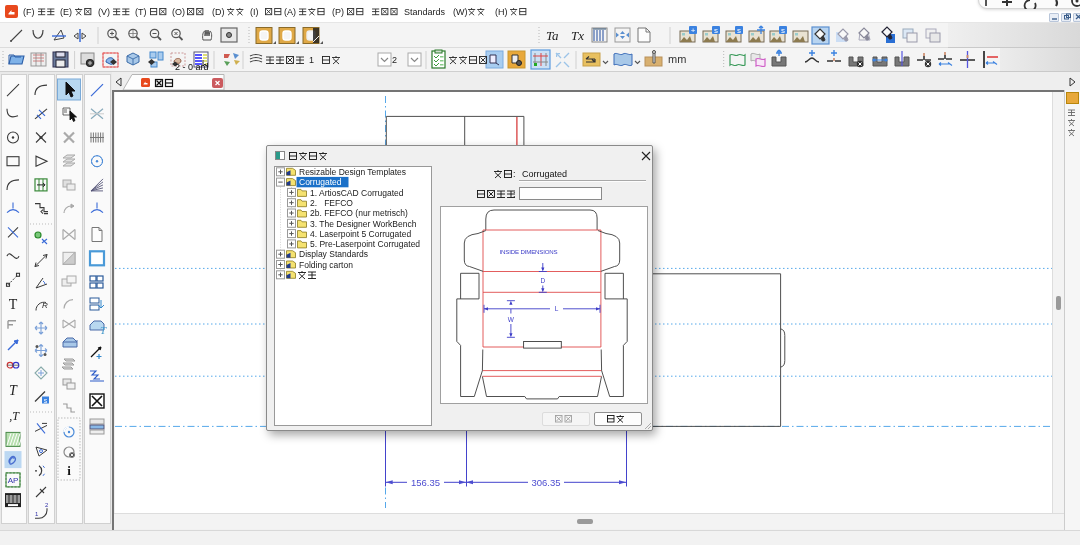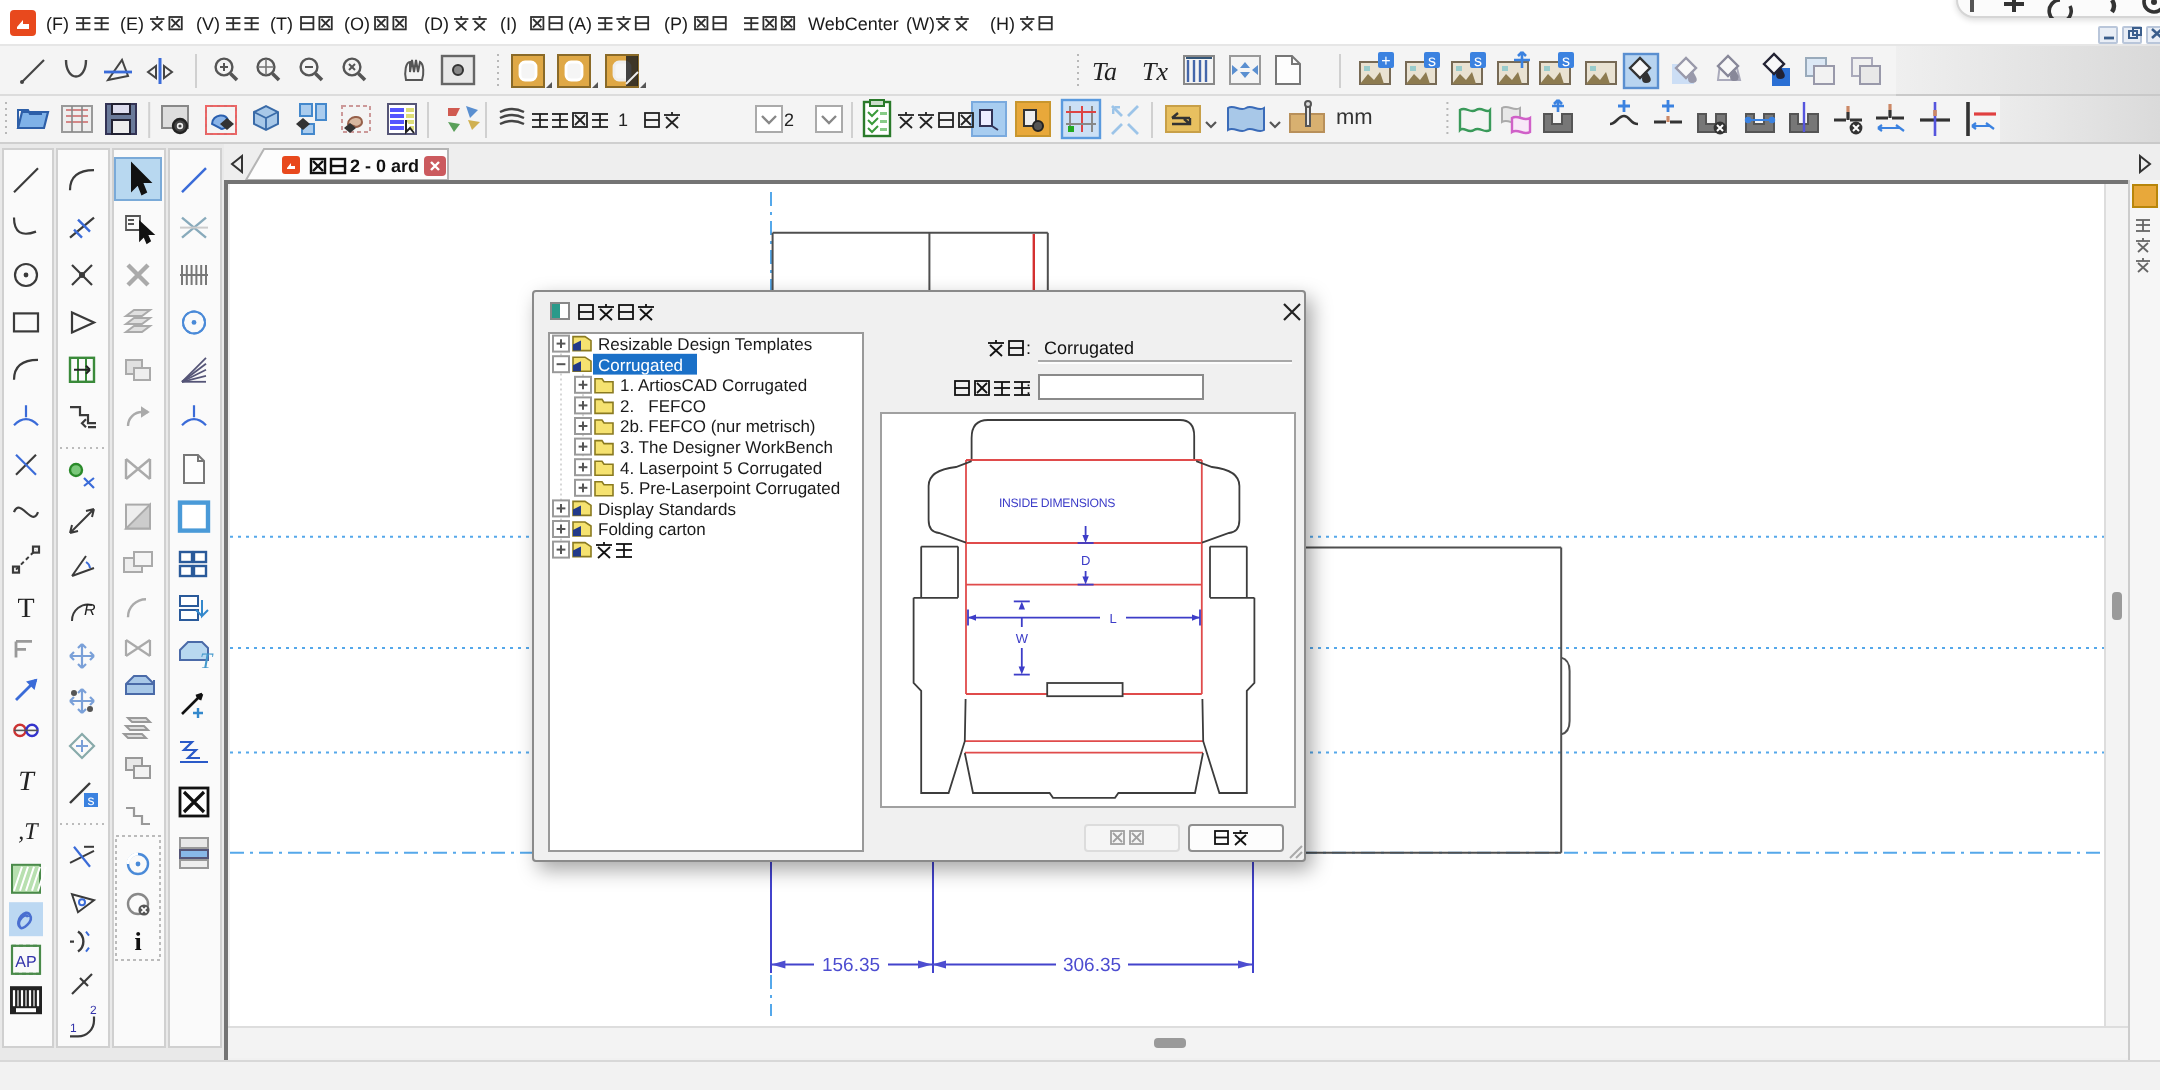--- a/index.html
+++ b/index.html
@@ -123,21 +123,21 @@
       <line x1="0" y1="3.0999999999999996" x2="7.199999999999999" y2="3.0999999999999996"></line>
       <line x1="3.5999999999999996" y1="-2.5999999999999996" x2="3.5999999999999996" y2="3.0999999999999996"></line>
       <rect x="9.7" y="-3.0999999999999996" width="6.199999999999999" height="6.199999999999999"></rect>
       <line x1="10.7" y1="-2.0999999999999996" x2="14.899999999999999" y2="2.0999999999999996"></line>
       <line x1="10.7" y1="2.0999999999999996" x2="14.899999999999999" y2="-2.0999999999999996"></line>
       <rect x="18.9" y="-3.0999999999999996" width="6.199999999999999" height="6.199999999999999"></rect>
       <line x1="19.9" y1="-2.0999999999999996" x2="24.099999999999998" y2="2.0999999999999996"></line>
       <line x1="19.9" y1="2.0999999999999996" x2="24.099999999999998" y2="-2.0999999999999996"></line>
     </g>
   </svg>
-<span class="abs" style="left:404px;top:7px;font-size:9px;color:#1a1a1a">WebCenter</span>
+<span class="abs" style="left:404px;top:7px;font-size:9px;color:#1a1a1a">Standards</span>
 <span class="abs" style="left:453px;top:7px;font-size:9px;color:#1a1a1a">(W)</span>
 <svg style="position:absolute;left:467.5px;top:6.9px;overflow:visible" width="17" height="9.2" viewBox="0 -4.6 17 9.2">
     <g stroke="#2f2f2f" stroke-width="0.9" fill="none">
       <line x1="0" y1="-2.0999999999999996" x2="7.199999999999999" y2="-2.0999999999999996"></line>
       <line x1="1" y1="3.5999999999999996" x2="6.199999999999999" y2="-1.0999999999999996"></line>
       <line x1="1" y1="-1.0999999999999996" x2="6.199999999999999" y2="3.5999999999999996"></line>
       <line x1="3.5999999999999996" y1="-3.5999999999999996" x2="3.5999999999999996" y2="-2.0999999999999996"></line>
       <line x1="9.2" y1="-2.0999999999999996" x2="16.4" y2="-2.0999999999999996"></line>
       <line x1="10.2" y1="3.5999999999999996" x2="15.399999999999999" y2="-1.0999999999999996"></line>
       <line x1="10.2" y1="-1.0999999999999996" x2="15.399999999999999" y2="3.5999999999999996"></line>
@@ -596,21 +596,21 @@
   </svg>
 <svg style="position:absolute;left:155px;top:78.0px;overflow:visible" width="19" height="10" viewBox="0 -5.0 19 10">
     <g stroke="#111" stroke-width="1.2" fill="none">
       <rect x="0.5" y="-3.5" width="7" height="7"></rect>
       <line x1="1.5" y1="-2.5" x2="6.5" y2="2.5"></line>
       <line x1="1.5" y1="2.5" x2="6.5" y2="-2.5"></line>
       <rect x="10.5" y="-3.5" width="7" height="7"></rect>
       <line x1="10.5" y1="0" x2="17.5" y2="0"></line>
     </g>
   </svg>
-<span class="abs" style="left:175px;top:78px;font-size:9px;font-weight:bold;color:#111">2 - 0 ard</span>
+<span class="abs" style="left:175px;top:62px;font-size:9px;font-weight:normal;color:#111">2 - 0 ard</span>
 <div class="abs" style="left:212px;top:78px;width:11px;height:10px;background:#cb5a5e;border-radius:2px"></div>
 <svg class="abs" style="left:212px;top:78px" width="11" height="10">
     <path d="M3.5 3 L7.5 7 M3.5 7 L7.5 3" stroke="#fff" stroke-width="1.2"></path>
   </svg>
 <div class="abs" style="left:112px;top:90px;width:953px;height:440px;background:#f1f1f1;border-left:2px solid #747474;border-top:2px solid #747474"></div>
 <div class="abs" style="left:115px;top:92px;width:937px;height:421px;background:#ffffff;overflow:hidden" id="cv"></div>
 <div class="abs" style="left:1052px;top:92px;width:12px;height:421px;background:#f3f3f3;border-left:1px solid #ddd"></div>
 <div class="abs" style="left:1056px;top:296px;width:5px;height:14px;background:#9a9a9a;border-radius:2px"></div>
 <div class="abs" style="left:114px;top:513px;width:950px;height:16px;background:#f3f3f3;border-top:1px solid #ddd"></div>
 <div class="abs" style="left:577px;top:519px;width:16px;height:5px;background:#9a9a9a;border-radius:2px"></div>

